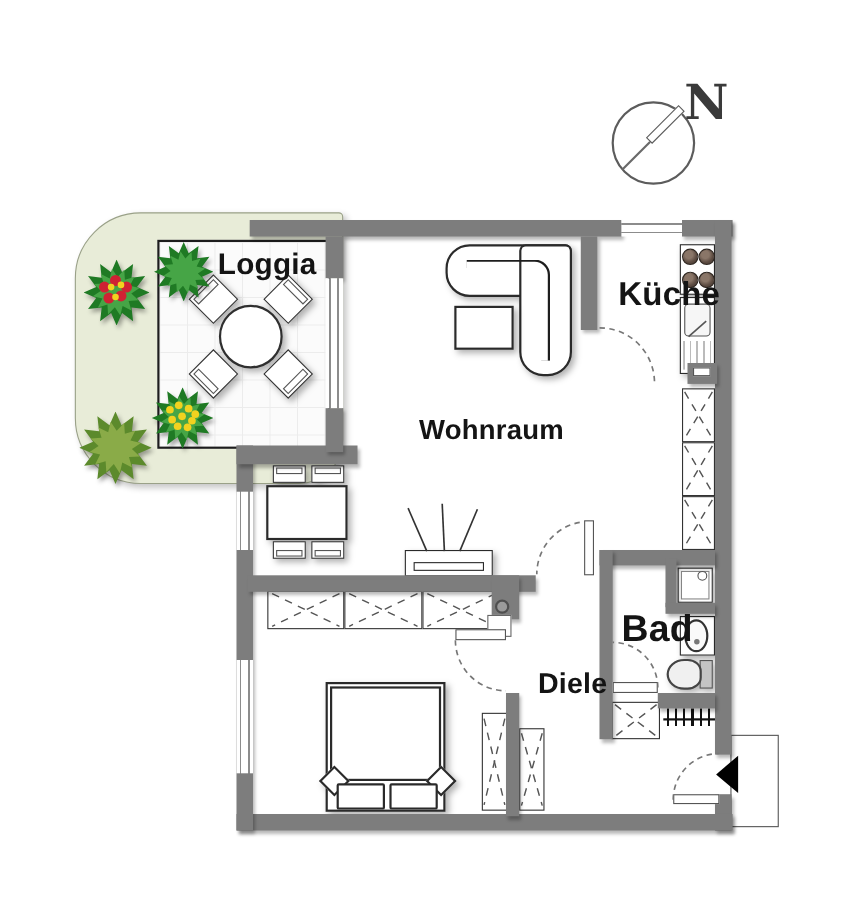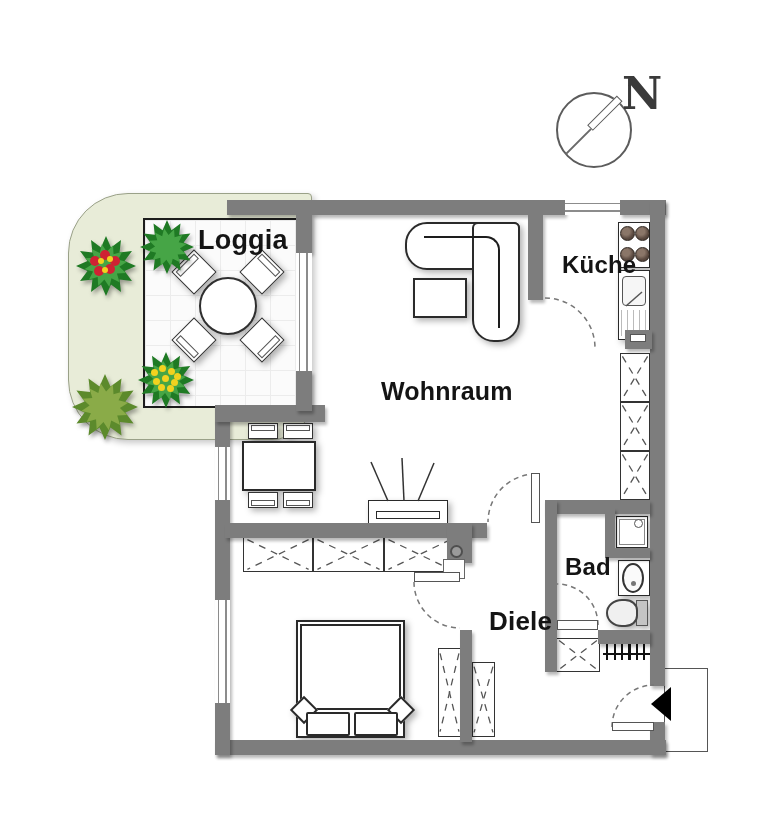--- a/index.html
+++ b/index.html
@@ -271,17 +271,17 @@
     <path d="M 598 625 A 41 41 0 0 0 557 584" fill="none" stroke="#777" stroke-width="1.5" stroke-dasharray="5 4"></path>
     <path d="M 612 727 A 42 42 0 0 1 654 685" fill="none" stroke="#777" stroke-width="1.5" stroke-dasharray="5 4"></path>
     <path d="M 388 501 L 371 462" stroke="#333" stroke-width="1.5"></path>
     <path d="M 404 501 L 402 458" stroke="#333" stroke-width="1.5"></path>
     <path d="M 418 501 L 434 463" stroke="#333" stroke-width="1.5"></path>
     <path d="M 626 306 L 642 292" stroke="#555" stroke-width="1.5"></path>
   </svg>
 
   <div class="rlabel" style="left:381px;top:377px;font-size:25px;">Wohnraum</div>
   <div class="rlabel" style="left:198px;top:225px;font-size:27px;">Loggia</div>
-  <div class="rlabel" style="left:562px;top:251px;font-size:24px;">Küche</div>
-  <div class="rlabel" style="left:565px;top:553px;font-size:24px;">Bad</div>
+  <div class="rlabel" style="left:562px;top:251px;font-size:30px;">Küche</div>
+  <div class="rlabel" style="left:565px;top:553px;font-size:34px;">Bad</div>
   <div class="rlabel" style="left:489px;top:606px;font-size:26px;">Diele</div>
 
 </div>
 
 </body></html>

